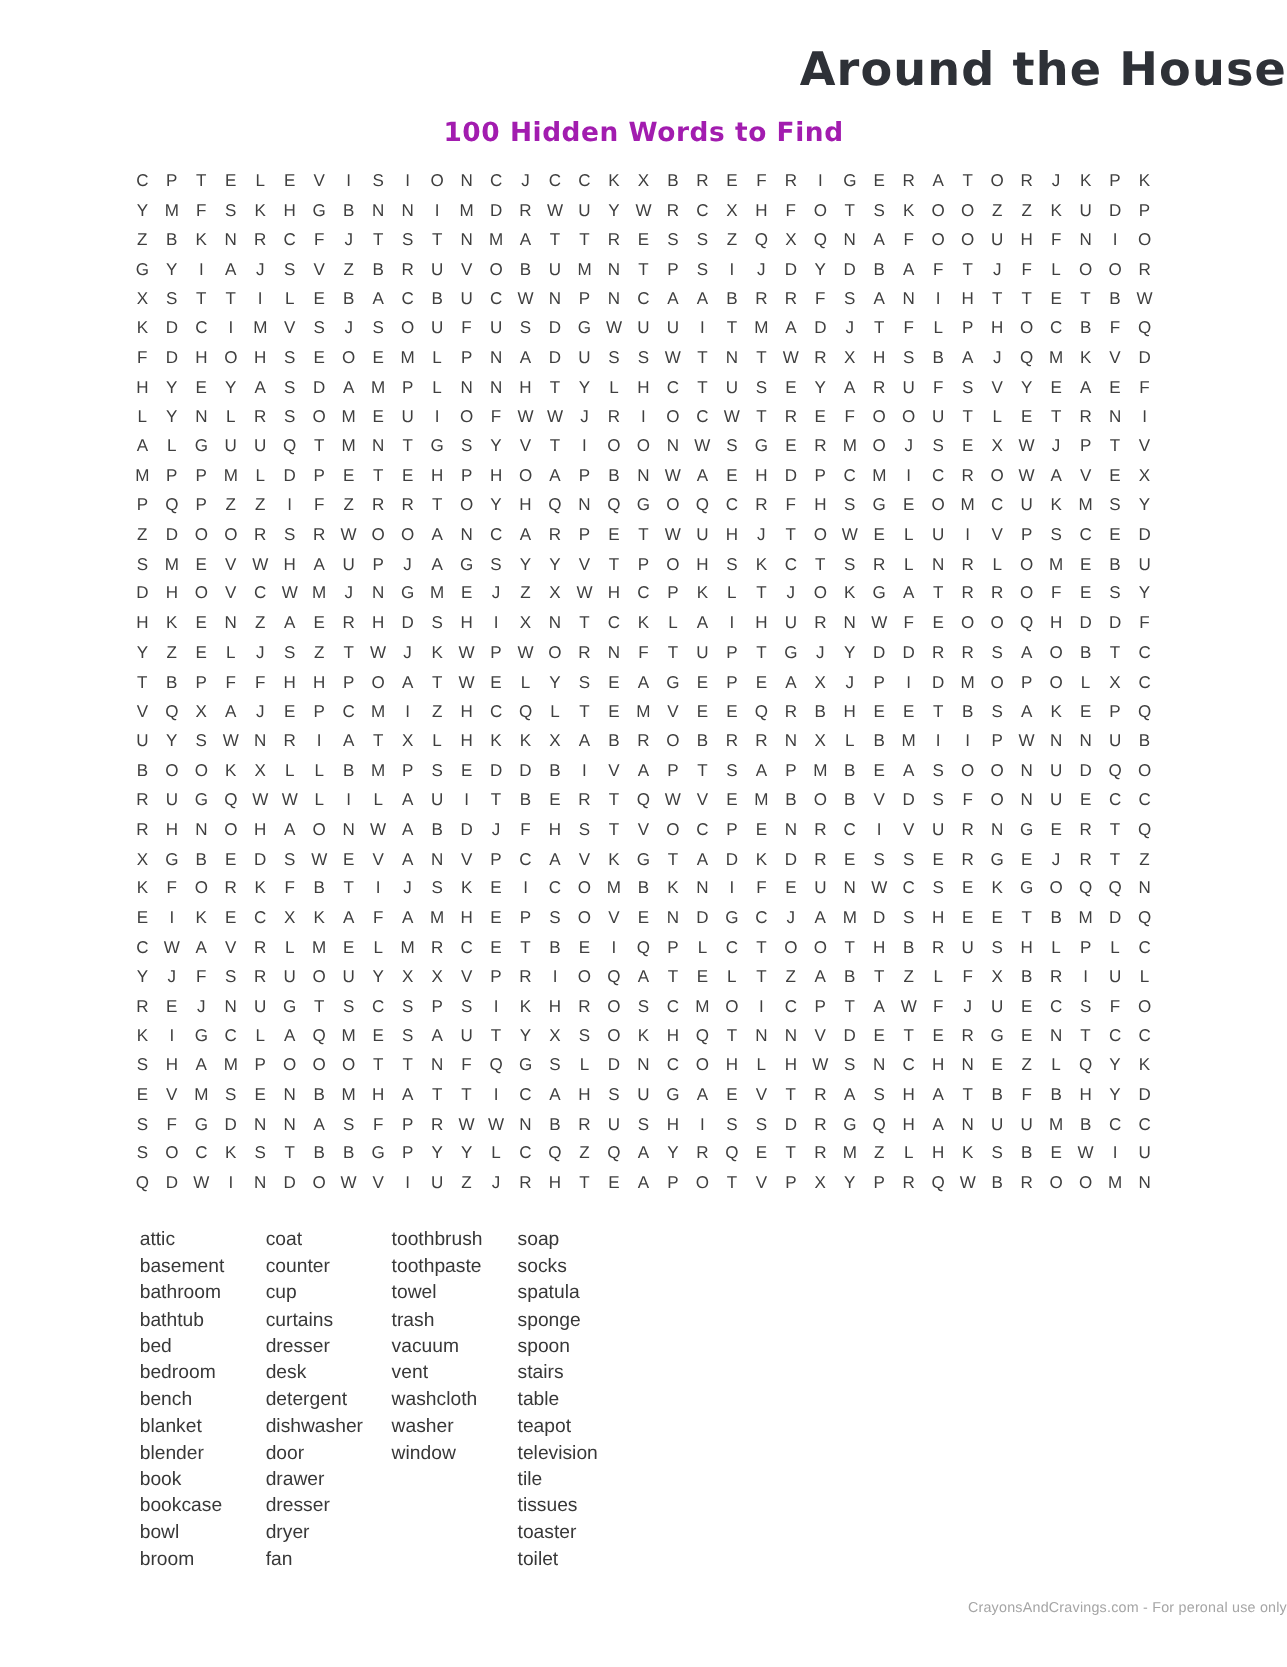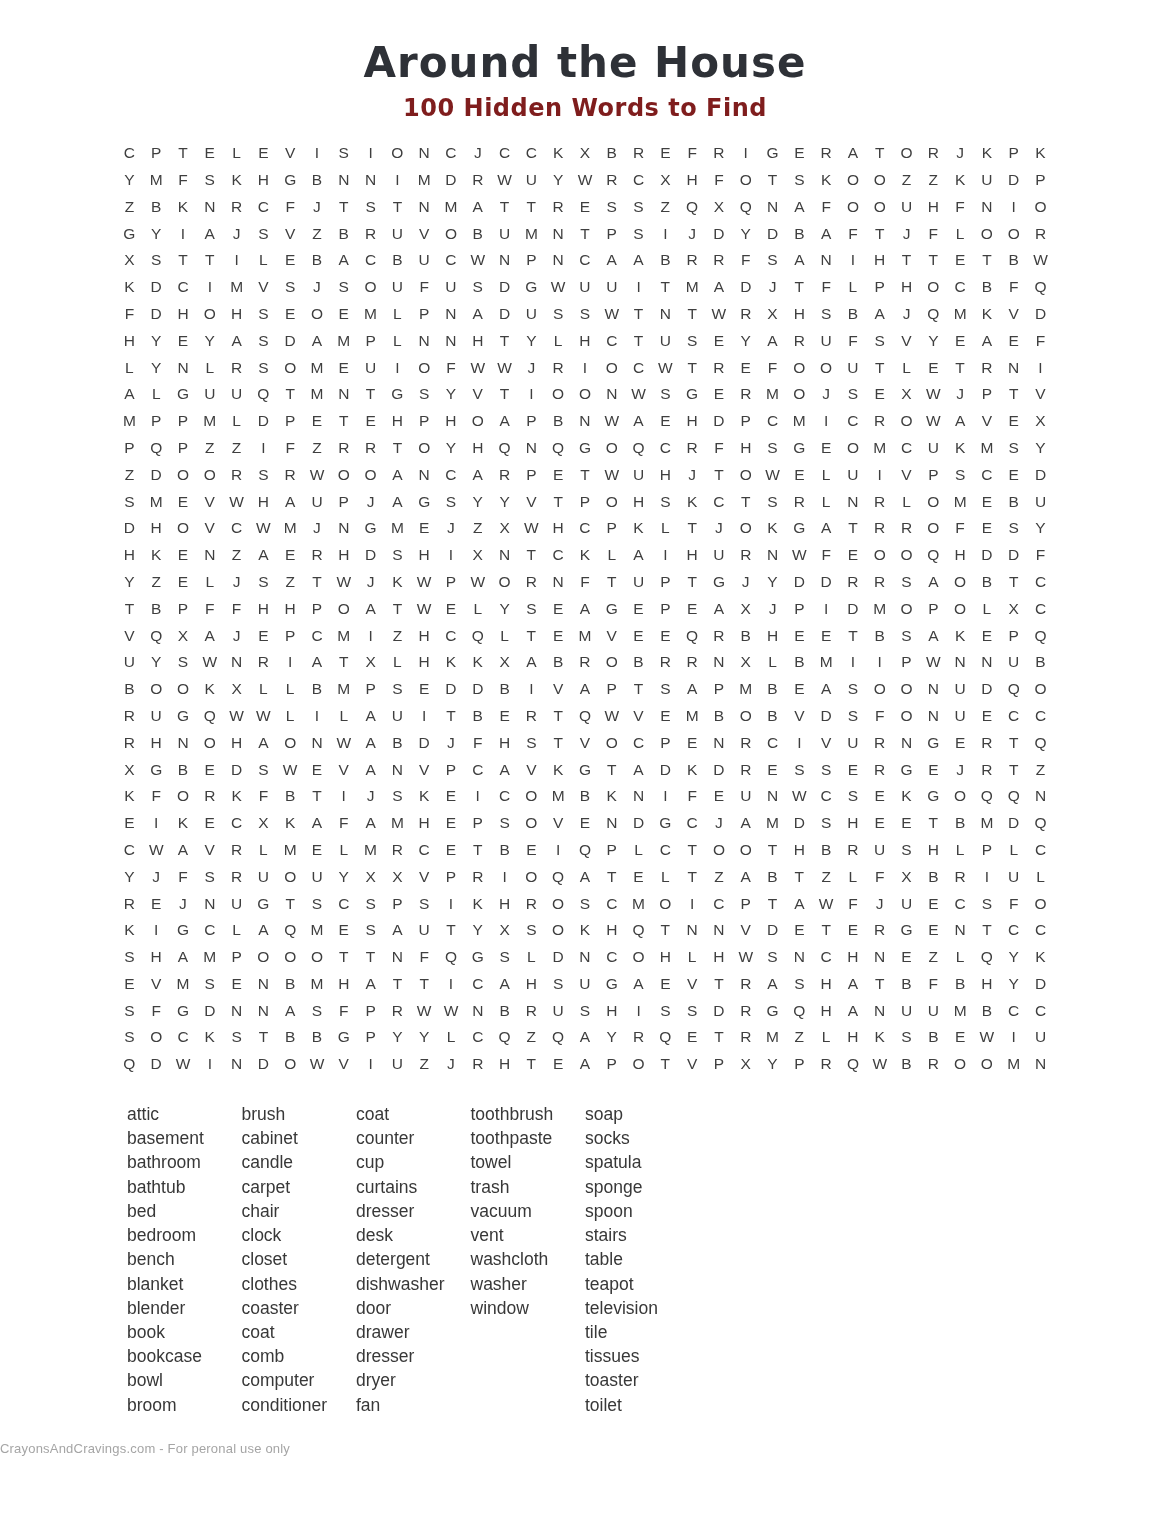--- a/index.html
+++ b/index.html
@@ -13,28 +13,29 @@
     overflow: hidden;
   }
   .header { text-align: center; padding-top: 40px; }
   .title {
     font-family: "DejaVu Sans", sans-serif;
     font-size: 42px;
     font-weight: 800;
     color: #2e3137;
     letter-spacing: 1px;
     line-height: 1.1;
+    text-align: right;
   }
   .subtitle {
     font-family: "DejaVu Sans", sans-serif;
     font-size: 24px;
     font-weight: 800;
-    color: #7f1d1d;
+    color: #a21caf;
     letter-spacing: 0.5px;
-    margin-top: 8px;
+    margin-top: 20px;
   }
   .grid {
     width: 938px;
     margin: 18px auto 0 auto;
   }
   .grid-row {
     display: flex;
     height: 26.8px;
   }
   .grid-cell {
@@ -51,21 +52,21 @@
     display: grid;
     grid-template-columns: repeat(8, 1fr);
     column-gap: 0;
   }
   .word {
     font-size: 17.5px;
     line-height: 24.2px;
     color: #383838;
   }
   .footer {
-    text-align: left;
+    text-align: right;
     margin-top: 24px;
     font-size: 13px;
     color: #a5a5a5;
     letter-spacing: 0.2px;
   }
 </style>
 </head>
 <body>
 
 <div class="header">
@@ -1381,35 +1382,20 @@
       <div class="word">bedroom</div>
       <div class="word">bench</div>
       <div class="word">blanket</div>
       <div class="word">blender</div>
       <div class="word">book</div>
       <div class="word">bookcase</div>
       <div class="word">bowl</div>
       <div class="word">broom</div>
     </div>
     <div class="word-col">
-      <div class="word">brush</div>
-      <div class="word">cabinet</div>
-      <div class="word">candle</div>
-      <div class="word">carpet</div>
-      <div class="word">chair</div>
-      <div class="word">clock</div>
-      <div class="word">closet</div>
-      <div class="word">clothes</div>
-      <div class="word">coaster</div>
-      <div class="word">coat</div>
-      <div class="word">comb</div>
-      <div class="word">computer</div>
-      <div class="word">conditioner</div>
-    </div>
-    <div class="word-col">
       <div class="word">coat</div>
       <div class="word">counter</div>
       <div class="word">cup</div>
       <div class="word">curtains</div>
       <div class="word">dresser</div>
       <div class="word">desk</div>
       <div class="word">detergent</div>
       <div class="word">dishwasher</div>
       <div class="word">door</div>
       <div class="word">drawer</div>

